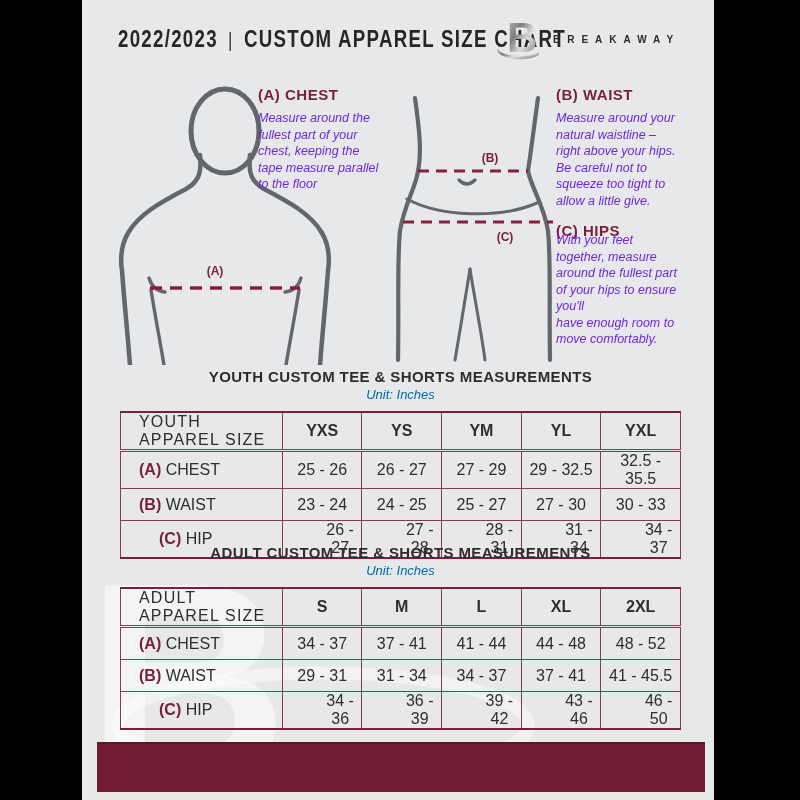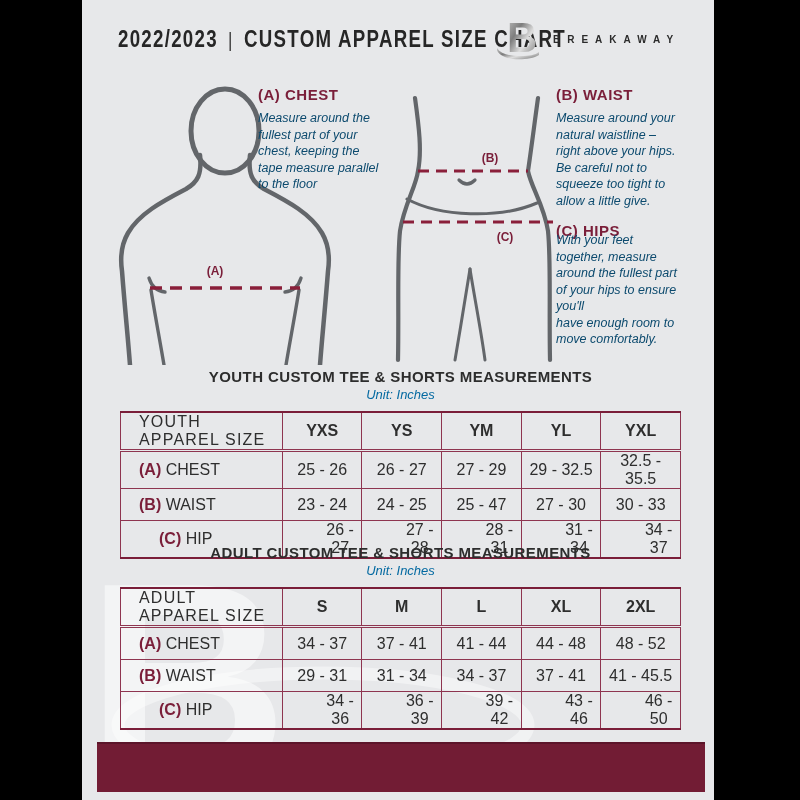--- a/index.html
+++ b/index.html
@@ -13,21 +13,21 @@
     transform:scale(0.85,1.05);transform-origin:left top;}
   .hdr-title .divider{font-weight:normal;color:#3a3a3a;margin:0 12px;font-size:20px;}
   .logo-wrap{position:absolute;left:413px;top:14px;width:210px;height:50px;}
   .logo-b{position:absolute;left:0;top:0;}
   .brand{position:absolute;left:58px;top:20px;font-weight:bold;font-size:10px;
     letter-spacing:7px;color:#2b2b2b;white-space:nowrap;}
 
   
   .m-head{position:absolute;font-weight:bold;font-size:15px;color:#7a1e39;letter-spacing:.5px;white-space:nowrap;}
   .m-para{position:absolute;font-style:italic;font-size:12.5px;line-height:1.32;
-    color:#0c4a6e;white-space:pre-line;}
+    color:#6d28d9;white-space:pre-line;}
   #headA{left:176px;top:86px;}   #paraA{left:176px;top:110px;width:170px;}
   #headB{left:474px;top:86px;}   #paraB{left:474px;top:110px;width:150px;}
   #headC{left:474px;top:222px;}  #paraC{left:474px;top:232px;width:158px;}
 
   .fig{position:absolute;}
   #figChest{left:33px;top:85px;}
   #figHips{left:303px;top:95px;}
 
   
   .sec-title{position:absolute;left:38px;width:561px;text-align:center;
@@ -160,21 +160,21 @@
       <td>25 - 26</td>
       <td>26 - 27</td>
       <td>27 - 29</td>
       <td>29 - 32.5</td>
       <td>32.5 - 35.5</td>
     </tr>
     <tr>
       <td class="lbl-col"><span class="rk">(B)</span> <span class="rl">WAIST</span></td>
       <td>23 - 24</td>
       <td>24 - 25</td>
-      <td>25 - 47</td>
+      <td>25 - 27</td>
       <td>27 - 30</td>
       <td>30 - 33</td>
     </tr>
     <tr>
       <td class="lbl-col"><span class="rk">(C)</span> <span class="rl">HIP</span></td>
       <td>26 - 27</td>
       <td>27 - 28</td>
       <td>28 - 31</td>
       <td>31 - 34</td>
       <td>34 - 37</td>

